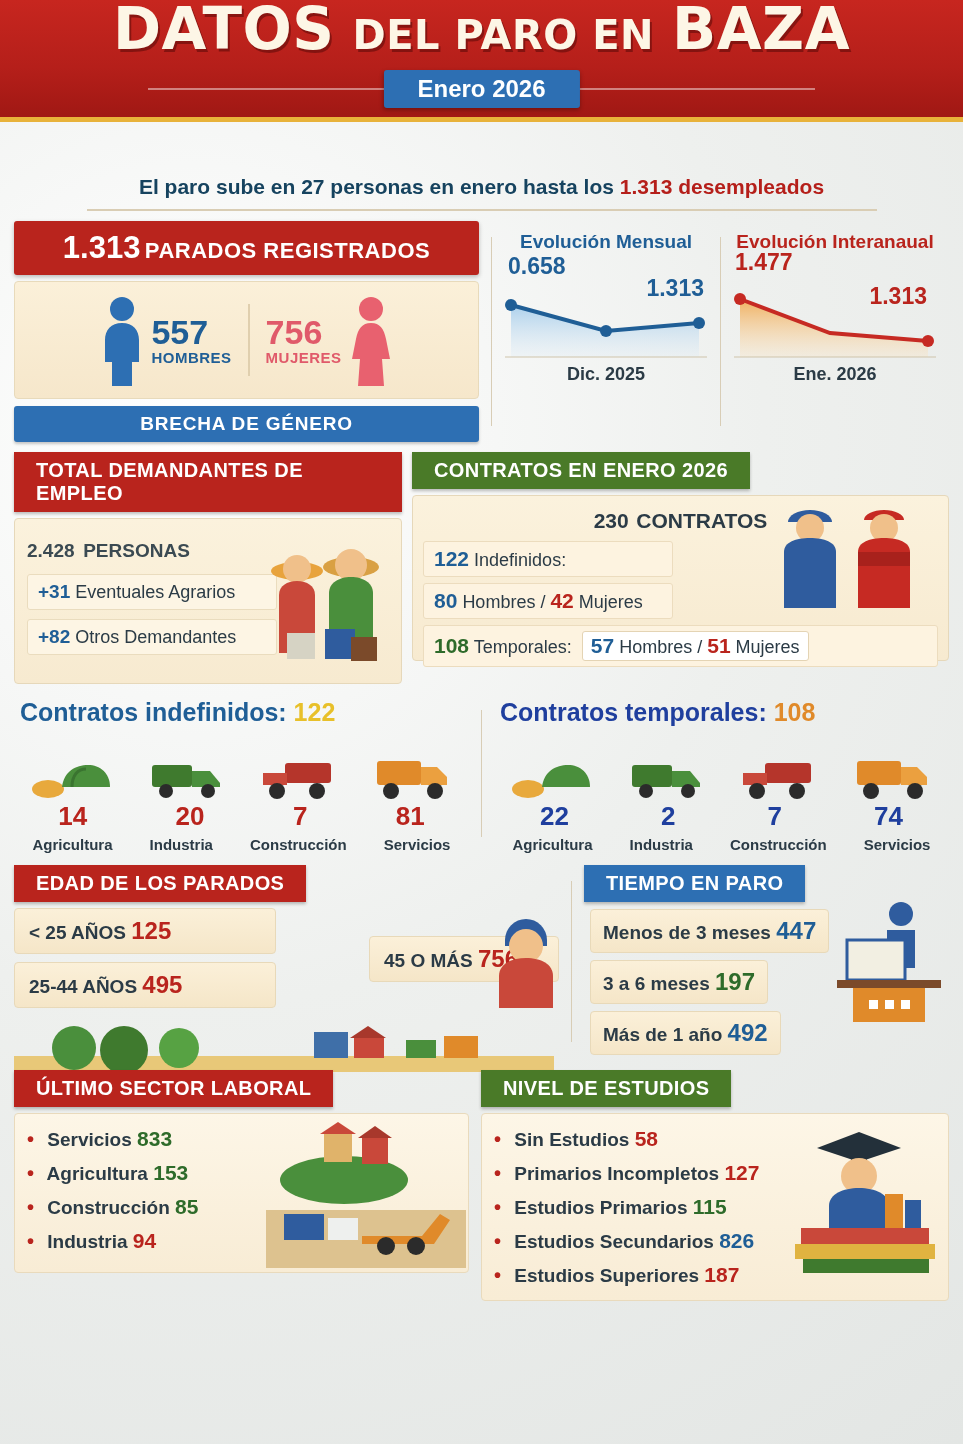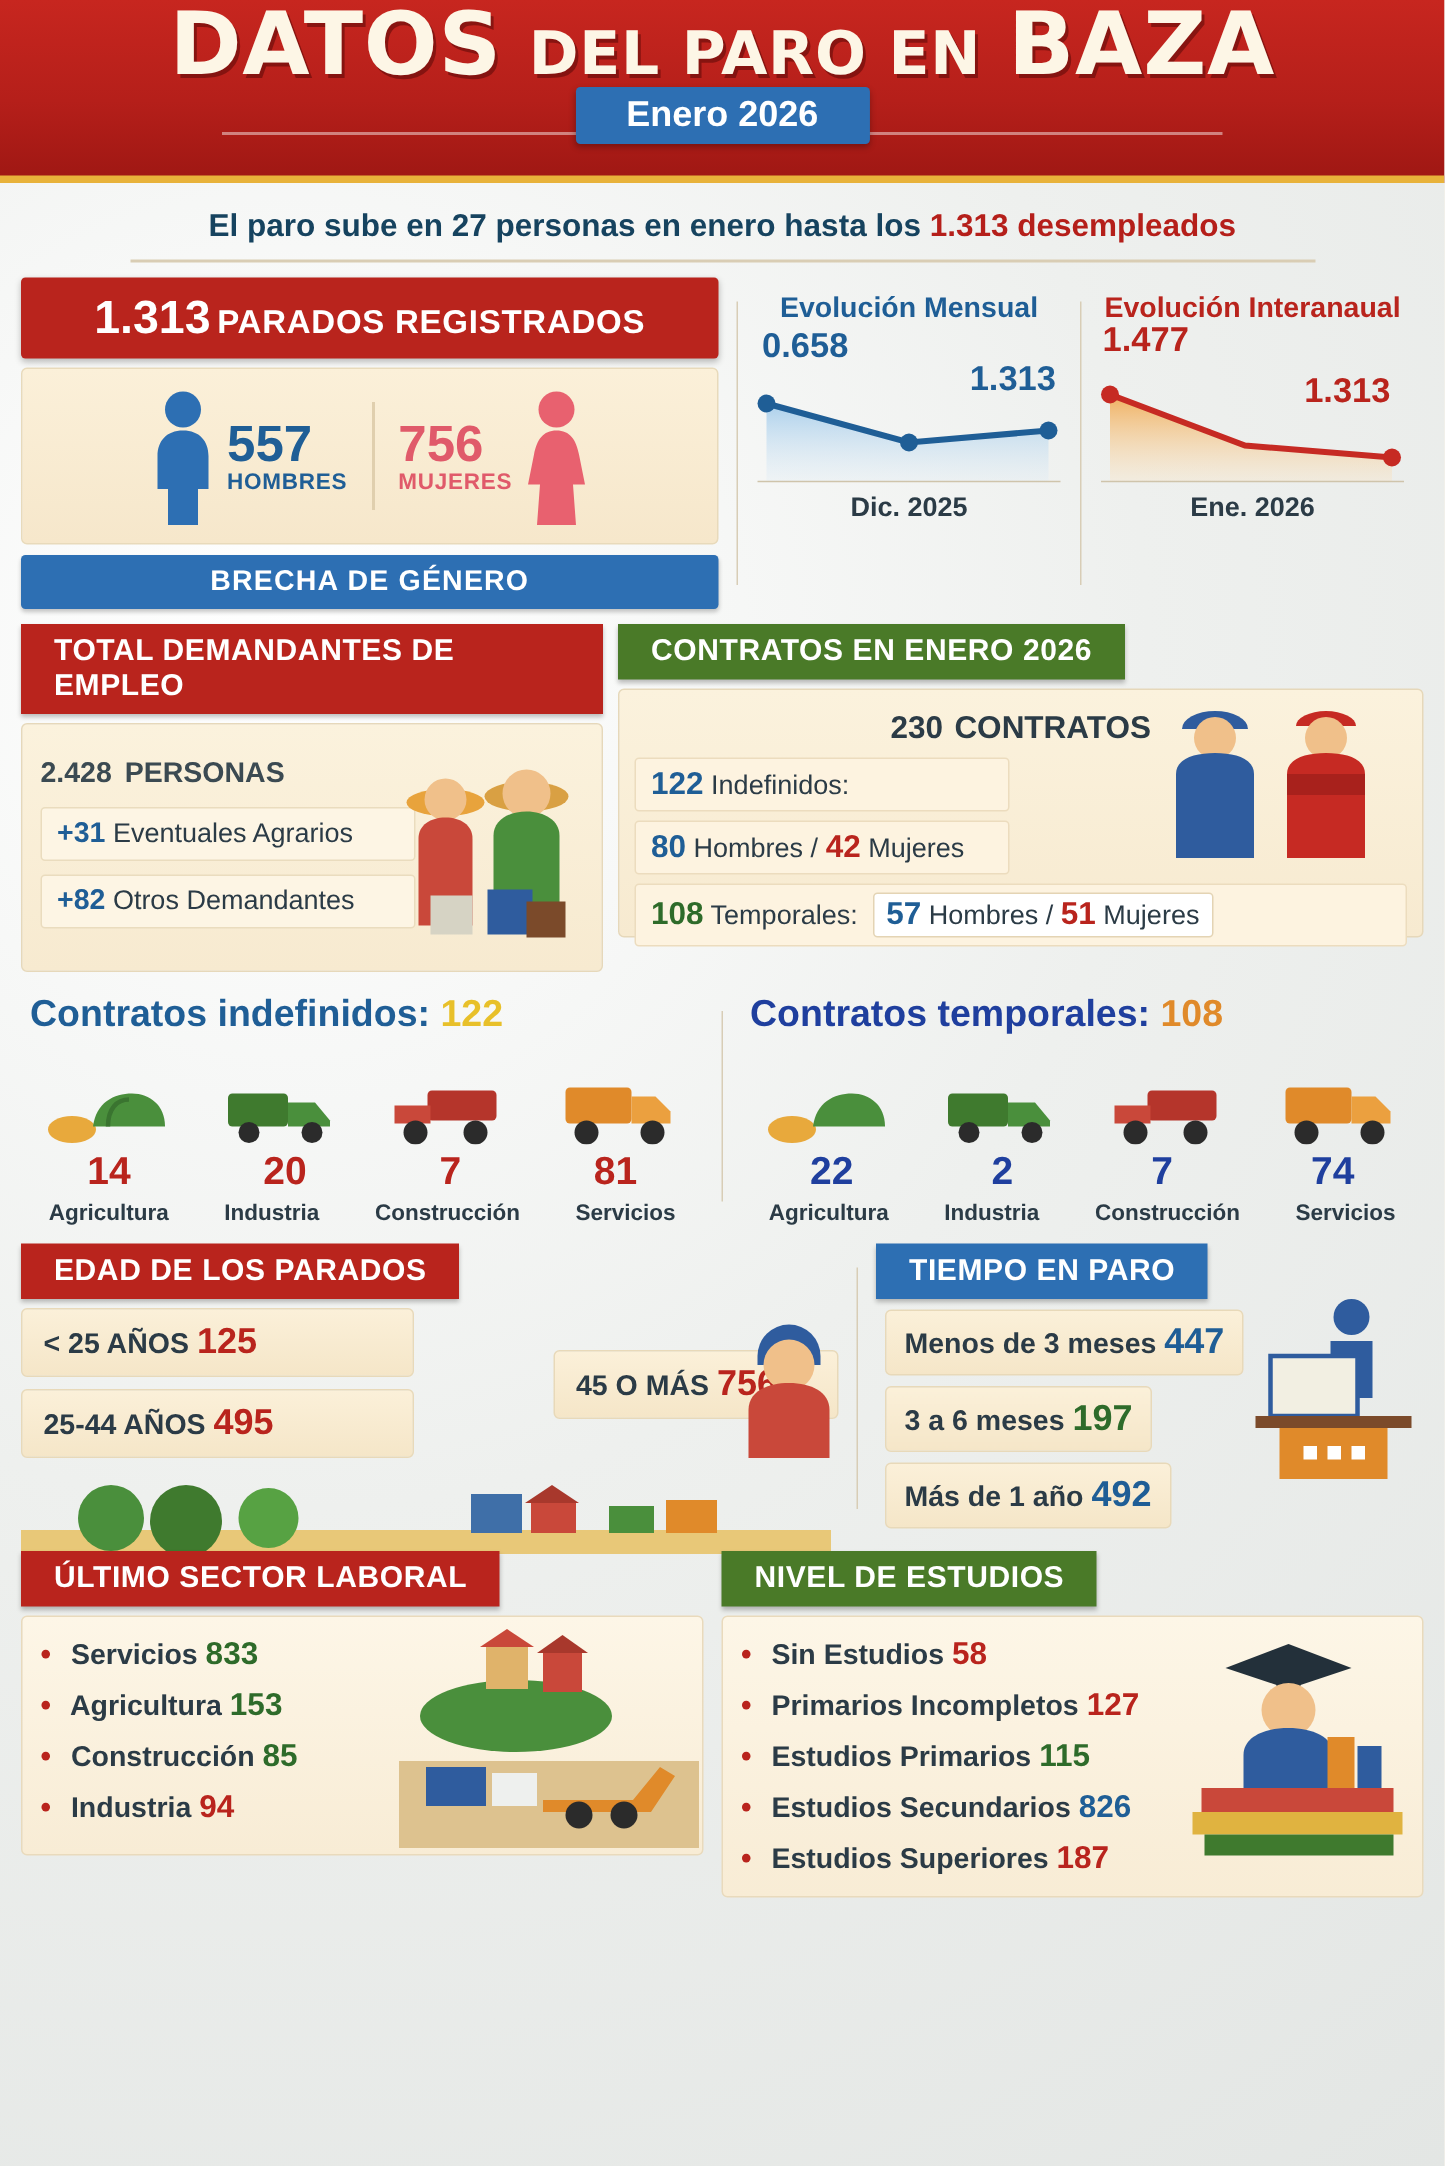--- a/index.html
+++ b/index.html
@@ -39,41 +39,42 @@
     color: #fdf6e6;
     text-shadow: 2px 3px 0 rgba(90,10,8,.55);
     line-height: 1;
     font-family: "DejaVu Sans", sans-serif;
   }
   .header-title .big { font-size: 58px; }
   .header-title .mid { font-size: 40px; font-weight: bold; }
   .subtitle-ribbon {
     position: absolute;
     left: 50%; transform: translateX(-50%);
-    bottom: 26px;
+    bottom: 14px;
     background: #2d6fb3;
     color: #fff;
     font-size: 24px; font-weight: bold;
     padding: 5px 34px;
     border-radius: 3px;
     box-shadow: 0 2px 4px rgba(0,0,0,.3);
   }
   .ribbon-line {
     position: absolute;
     left: 148px; right: 148px; bottom: 32px;
     height: 2px; background: rgba(255,255,255,.45);
   }
 
   
   .intro {
     text-align: center;
     font-size: 21px;
     color: #16435f;
     padding: 17px 0 10px;
     font-weight: 600;
+    margin-top: 36px;
   }
   .intro b { color: #b51f1a; }
   .intro-rule {
     width: 790px; height: 2px; margin: 0 auto 6px;
     background: #d9cdb4;
   }
   .banner {
     display: inline-block;
     color: #fff;
     font-weight: bold;

